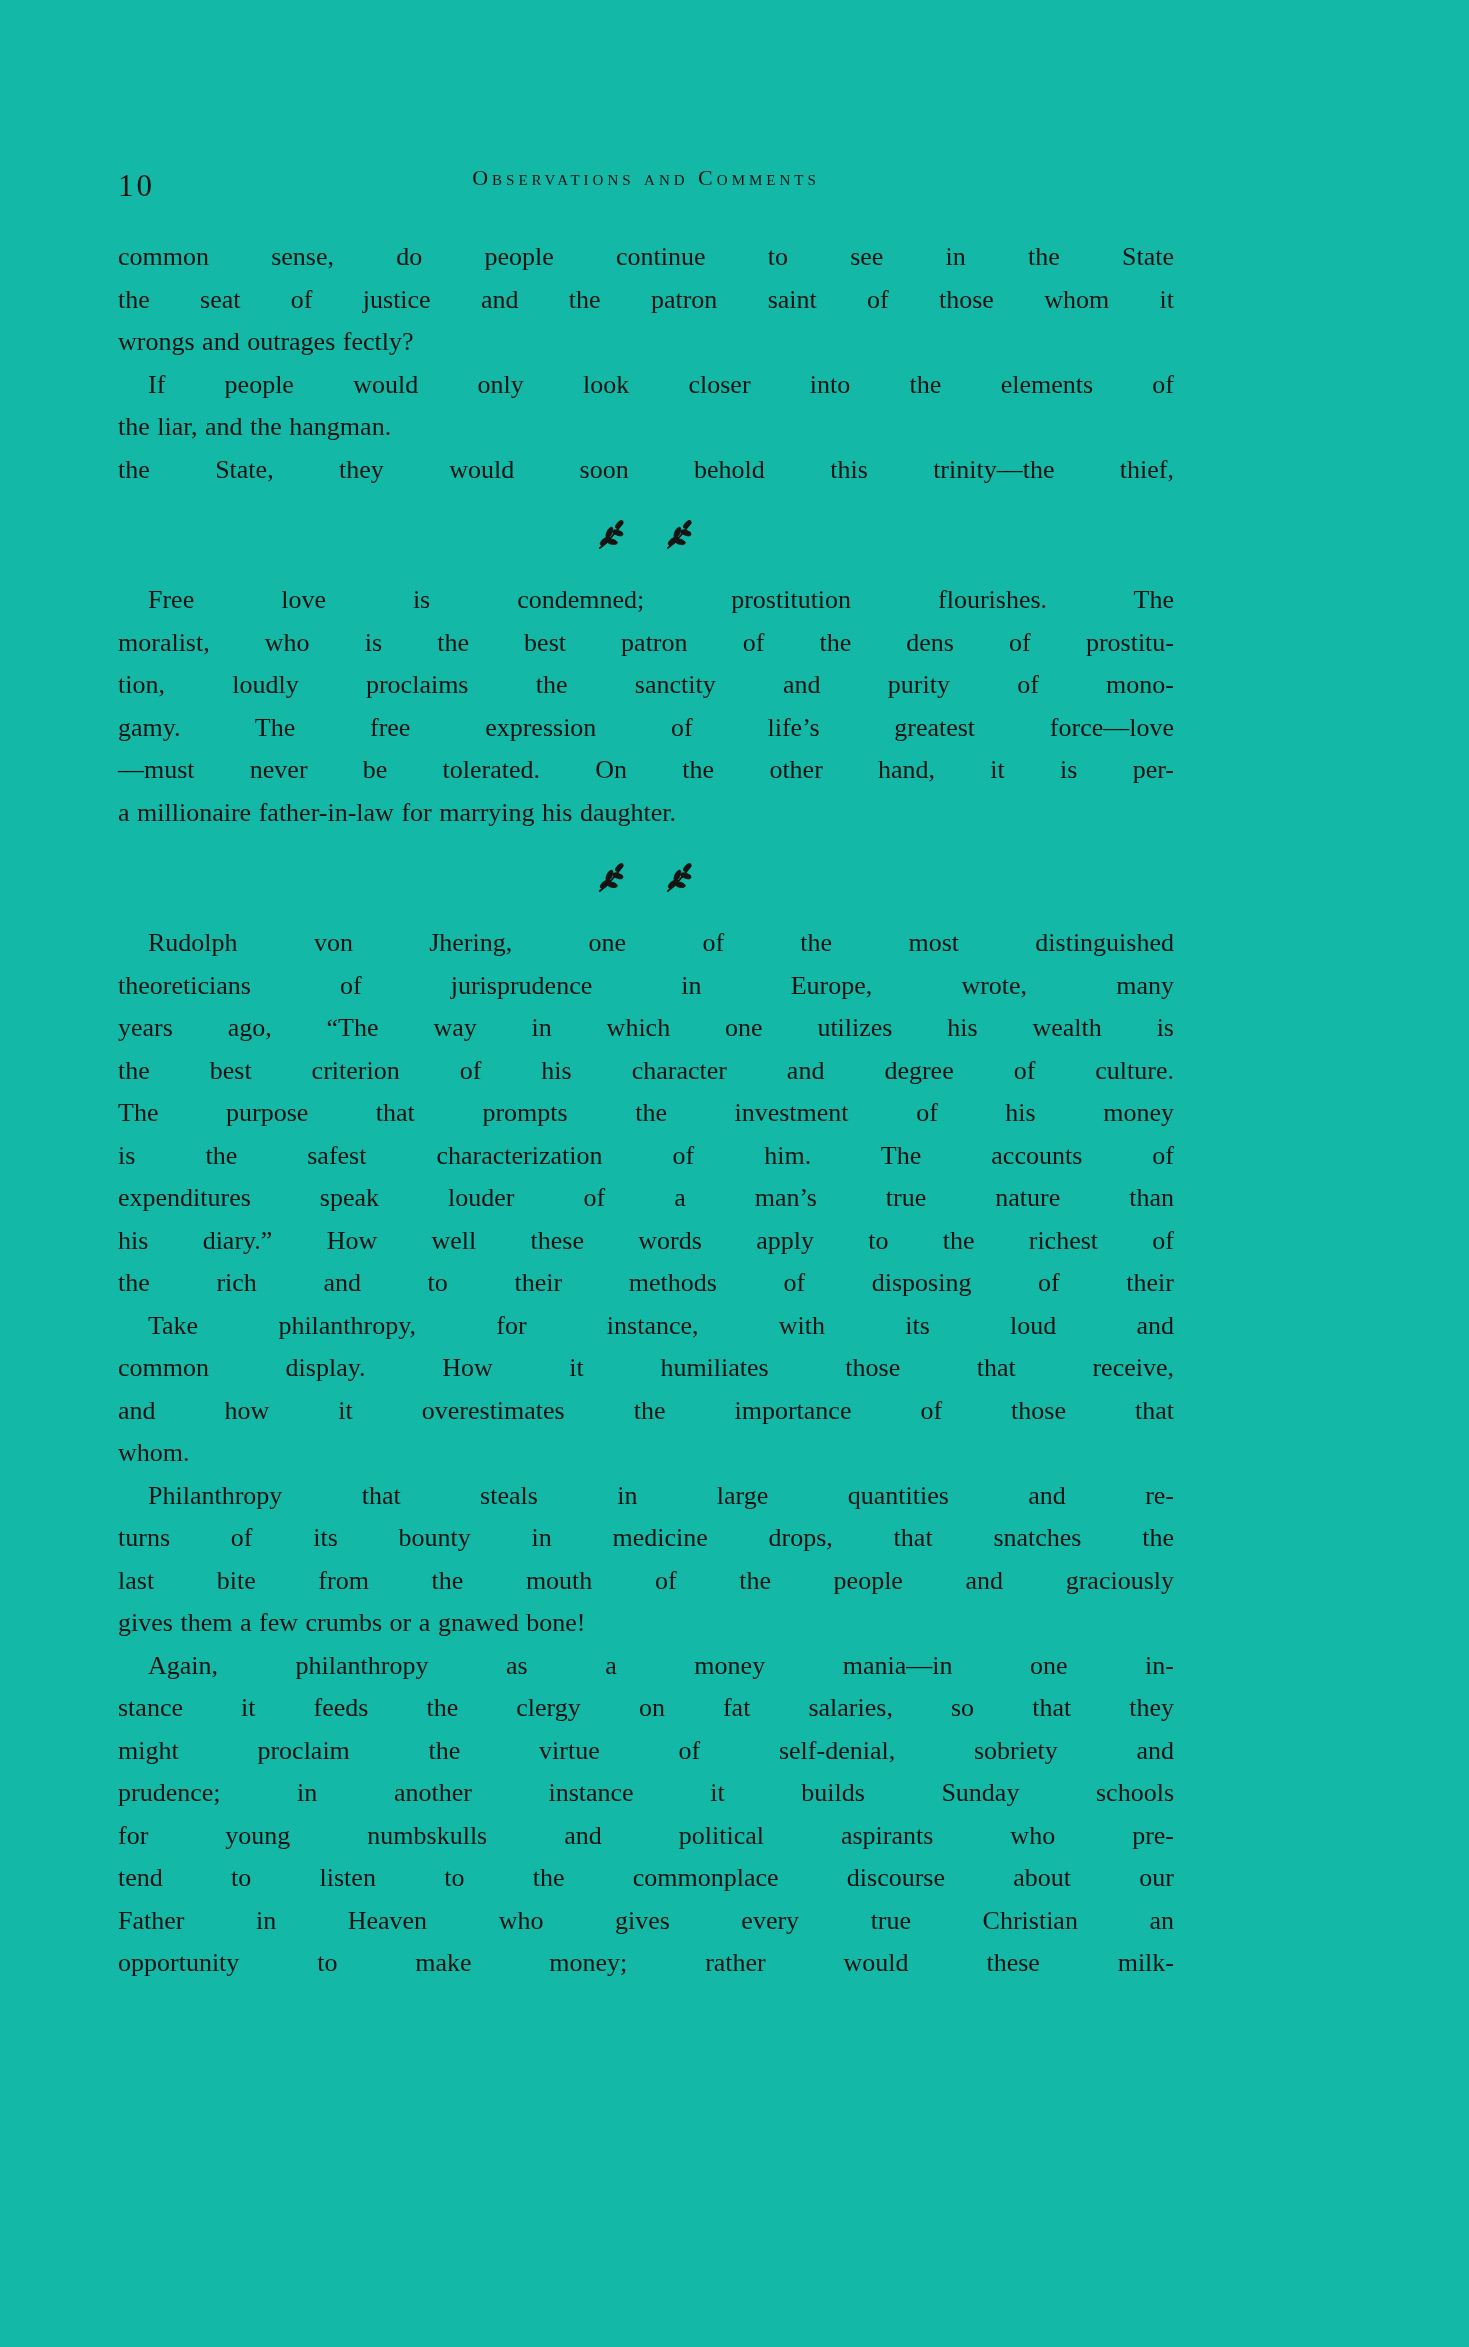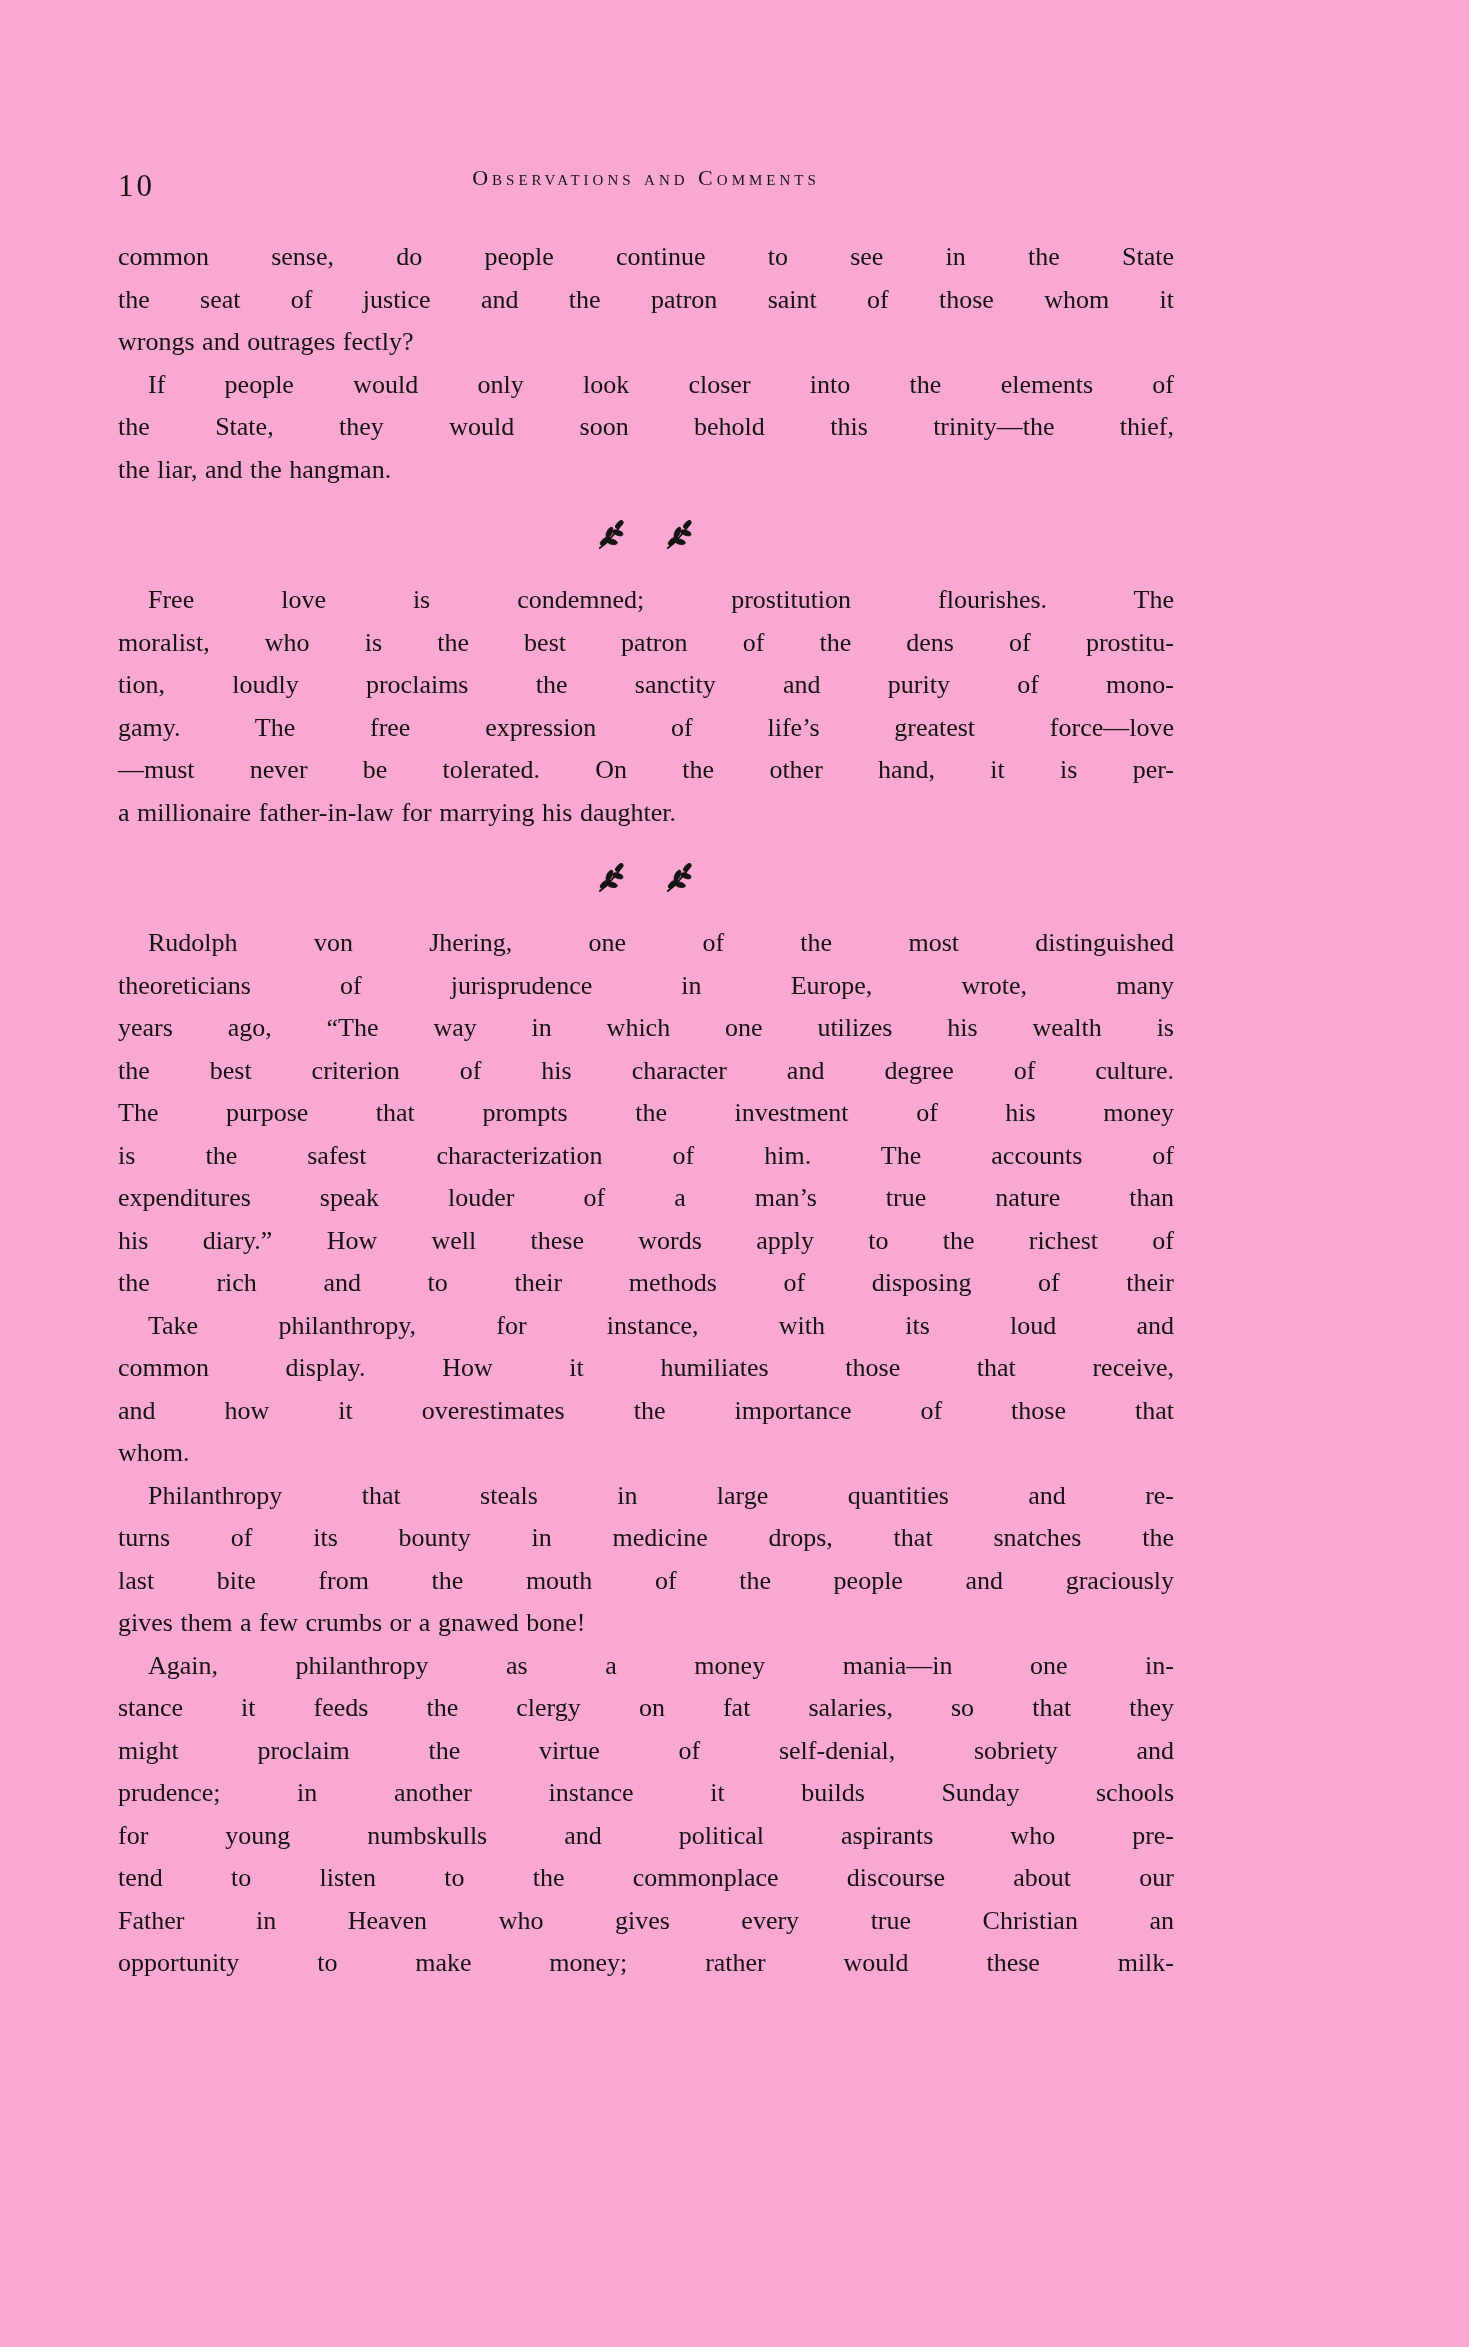--- a/index.html
+++ b/index.html
@@ -1,20 +1,20 @@
 <!DOCTYPE html>
 <html><head>
 <meta charset="utf-8">
 <style>
   html, body { margin: 0; padding: 0; background: #e8e8e8; }
   .page {
     position: relative;
     width: 1469px;
     height: 2347px;
-    background: #f9a8d4;
+    background: #14b8a6;
     overflow: hidden;
     font-family: "Liberation Serif", "DejaVu Serif", serif;
     color: #151412;
   }
   
   .running-head {
     position: absolute;
     top: 165px;
     left: 118px;
     width: 1056px;
@@ -74,22 +74,22 @@
     <span class="running-title">Observations and Comments</span>
   </header>
   <main class="text-column" id="text-column">
       <div class="paragraph">
         <div class="line">common sense, do people continue to see in the State</div>
         <div class="line">the seat of justice and the patron saint of those whom it</div>
         <div class="line flush">wrongs and outrages fectly?</div>
       </div>
       <div class="paragraph">
         <div class="line indent">If people would only look closer into the elements of</div>
+        <div class="line flush">the liar, and the hangman.</div>
         <div class="line">the State, they would soon behold this trinity—the thief,</div>
-        <div class="line flush">the liar, and the hangman.</div>
       </div>
   <div class="ornament-row">
     <span class="leaf">
       <svg viewBox="0 0 40 40" xmlns="http://www.w3.org/2000/svg">
         <g fill="#151412" stroke="#151412">
           <path d="M5 36 C 13 30, 21 22, 33 5" fill="none" stroke-width="2.2"></path>
           <ellipse cx="12" cy="27" rx="7" ry="3.1" transform="rotate(-38 12 27)"></ellipse>
           <ellipse cx="20" cy="28" rx="6.4" ry="3" transform="rotate(14 20 28)"></ellipse>
           <ellipse cx="17" cy="17" rx="6.8" ry="3" transform="rotate(-64 17 17)"></ellipse>
           <ellipse cx="27" cy="17.5" rx="6.2" ry="2.9" transform="rotate(18 27 17.5)"></ellipse>

